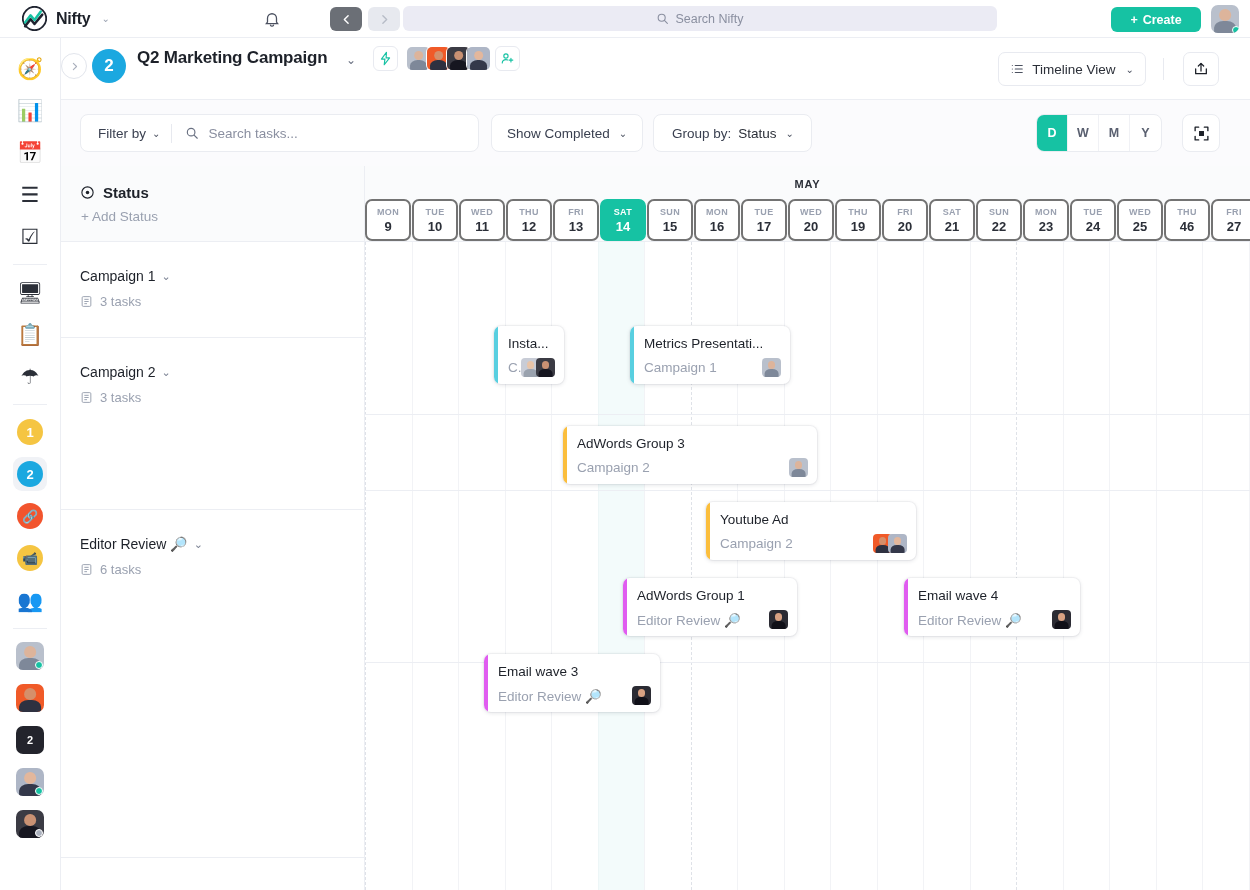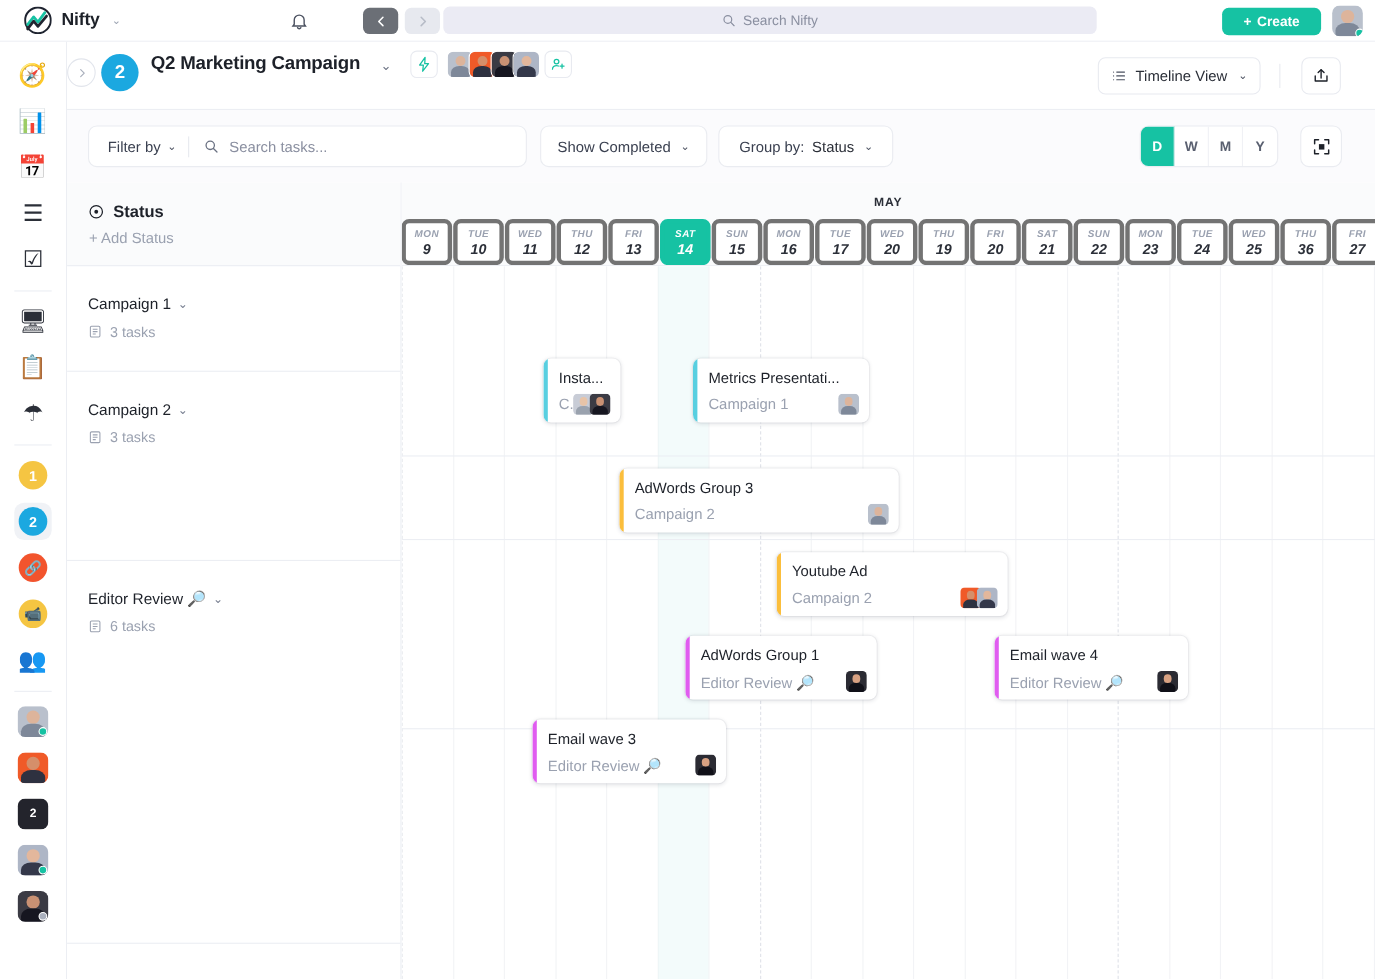--- a/index.html
+++ b/index.html
@@ -193,22 +193,21 @@
   }
   .month-label {
     position: absolute; top: 12px; left: 0; width: 885px; text-align: center;
     font-size: 11px; font-weight: bold; color: #2b2f38; letter-spacing: 0.8px;
   }
   .daystrip { position: absolute; top: 33px; left: 0; height: 42px; display: flex; }
   .day {
     width: 46px; height: 42px; background: #fff; border-radius: 7px;
     margin-right: 1px; display: flex; flex-direction: column;
     align-items: center; justify-content: center; gap: 2px;
-    border: 4px solid #737373;
-    font-style: italic;
+    border: 2px solid #737373;
   }
   .day .dw { font-size: 9px; font-weight: bold; color: #9aa1b0; letter-spacing: 0.4px; }
   .day .dn { font-size: 13px; font-weight: bold; color: #2b2f38; }
   .day.today { background: #16c2a3; border-color: #16c2a3; }
   .day.today .dw, .day.today .dn { color: #fff; }
   .back-circle {
     position: absolute; left: 52px; top: 7px; width: 25px; height: 25px;
     border-radius: 50%; background: #fff; border: 1px solid #eceef3;
     display: flex; align-items: center; justify-content: center;
     color: #6a7182; font-size: 11px; z-index: 3;
@@ -615,21 +614,21 @@
           <div class="day">
             <span class="dw">TUE</span>
             <span class="dn">24</span>
           </div>
           <div class="day">
             <span class="dw">WED</span>
             <span class="dn">25</span>
           </div>
           <div class="day">
             <span class="dw">THU</span>
-            <span class="dn">36</span>
+            <span class="dn">46</span>
           </div>
           <div class="day">
             <span class="dw">FRI</span>
             <span class="dn">27</span>
           </div>
         </div>
     </div>
     <div class="back-circle">
       <svg viewBox="0 0 24 24" width="11" height="11" fill="none" stroke="currentColor" stroke-width="2.4" stroke-linecap="round" stroke-linejoin="round">
           <path d="M14.5 5 L7.5 12 L14.5 19"></path>

